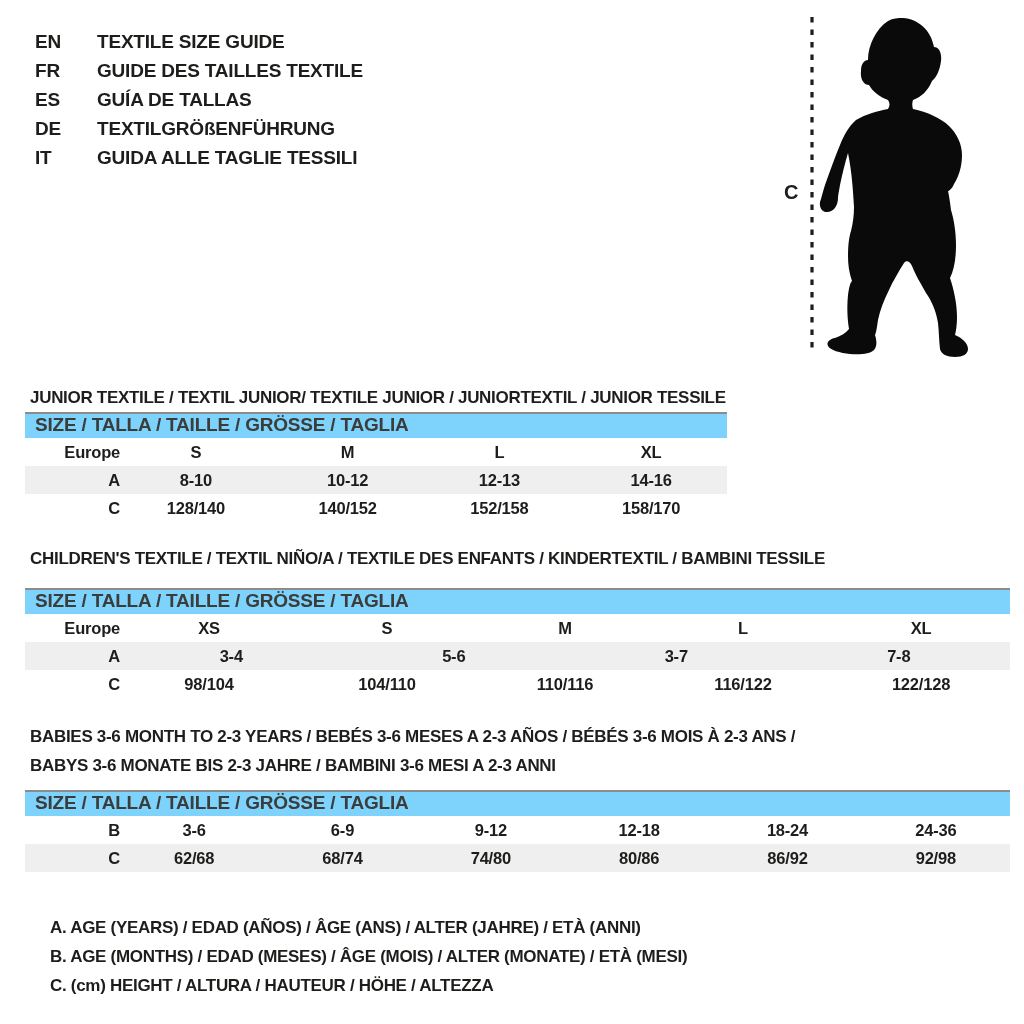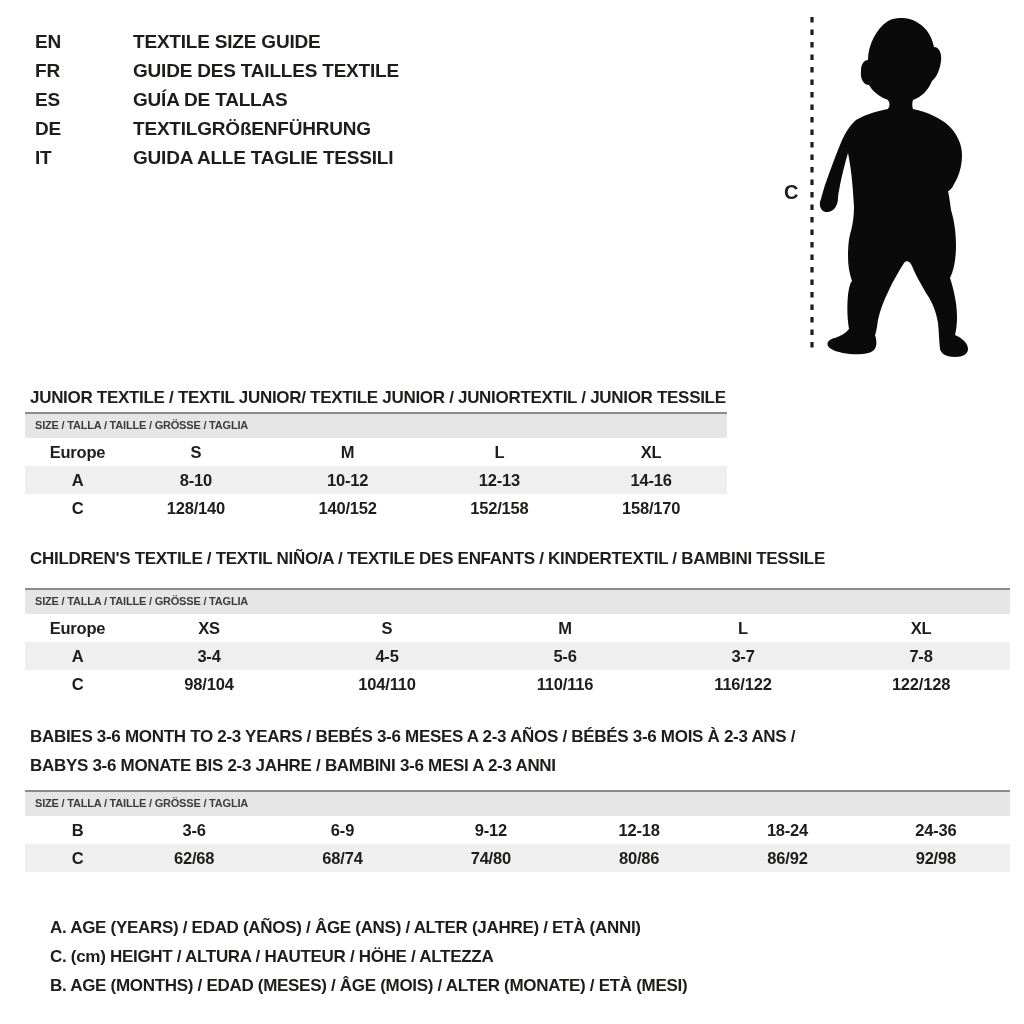--- a/index.html
+++ b/index.html
@@ -2,38 +2,38 @@
 <html><head>
 <meta charset="utf-8">
 <style>
   html,body{margin:0;padding:0;}
   body{width:1024px;height:1024px;background:#ffffff;font-family:"Liberation Sans",sans-serif;color:#1d1d1b;}
   *{box-sizing:border-box;}
   .canvas{position:relative;width:1024px;height:1024px;background:#fff;overflow:hidden;}
 
   
   .lang-list{position:absolute;left:35px;top:27px;}
-  .lang-row{display:flex;line-height:29px;font-size:19px;font-weight:700;letter-spacing:-0.2px;gap:36px;}
+  .lang-row{display:flex;line-height:29px;font-size:19px;font-weight:700;letter-spacing:-0.2px;}
   .lang-code{width:62px;}
 
   
   .figure{position:absolute;left:780px;top:5px;width:230px;height:360px;}
   .figure svg{position:absolute;left:0;top:0;}
   .height-label{position:absolute;left:4px;top:176px;font-size:20px;font-weight:700;}
 
   
   .section-title{position:absolute;left:30px;font-size:17px;font-weight:700;letter-spacing:-0.3px;white-space:nowrap;}
 
   .size-table{position:absolute;left:25px;}
-  .size-bar{height:26px;line-height:22px;background:#e5e5e5;border-top:2px solid #8c8c8c;
-            padding-left:10px;font-size:11px;font-weight:700;color:#3c3c3b;letter-spacing:-0.2px;}
+  .size-bar{height:26px;line-height:22px;background:#7dd3fc;border-top:2px solid #8c8c8c;
+            padding-left:10px;font-size:19px;font-weight:700;color:#3c3c3b;letter-spacing:-0.2px;}
   .trow{display:flex;height:28px;line-height:28px;font-size:16.5px;font-weight:700;letter-spacing:-0.2px;}
   .trow.shaded{background:#efefef;}
   .cell{flex:1;text-align:center;}
-  .cell.rlabel{flex:0 0 95px;text-align:center;padding-left:10px;}
+  .cell.rlabel{flex:0 0 95px;text-align:right;padding-left:10px;}
 
   #table-0{top:412px;width:702px;}
   #table-1{top:588px;width:985px;}
   #table-2{top:790px;width:985px;}
   #title-0{top:388px;}
   #title-1{top:549px;}
   #title-2a{top:727px;}
   #title-2b{top:756px;}
 
   
@@ -160,21 +160,20 @@
         <div class="cell rlabel">Europe</div>
         <div class="cell">XS</div>
         <div class="cell">S</div>
         <div class="cell">M</div>
         <div class="cell">L</div>
         <div class="cell">XL</div>
       </div>
       <div class="trow shaded">
         <div class="cell rlabel">A</div>
         <div class="cell">3-4</div>
-        <div class="cell">4-5</div>
         <div class="cell">5-6</div>
         <div class="cell">3-7</div>
         <div class="cell">7-8</div>
       </div>
       <div class="trow">
         <div class="cell rlabel">C</div>
         <div class="cell">98/104</div>
         <div class="cell">104/110</div>
         <div class="cell">110/116</div>
         <div class="cell">116/122</div>
@@ -201,17 +200,17 @@
         <div class="cell">68/74</div>
         <div class="cell">74/80</div>
         <div class="cell">80/86</div>
         <div class="cell">86/92</div>
         <div class="cell">92/98</div>
       </div>
     </div>
 
   <div class="footnotes">
     <div class="footnote">A. AGE (YEARS) / EDAD (AÑOS) / ÂGE (ANS) / ALTER (JAHRE) / ETÀ (ANNI)</div>
+    <div class="footnote">B. AGE (MONTHS) / EDAD (MESES) / ÂGE (MOIS) / ALTER (MONATE) / ETÀ (MESI)</div>
     <div class="footnote">C. (cm) HEIGHT / ALTURA / HAUTEUR / HÖHE / ALTEZZA</div>
-    <div class="footnote">B. AGE (MONTHS) / EDAD (MESES) / ÂGE (MOIS) / ALTER (MONATE) / ETÀ (MESI)</div>
   </div>
 
 </div>
 
 </body></html>

